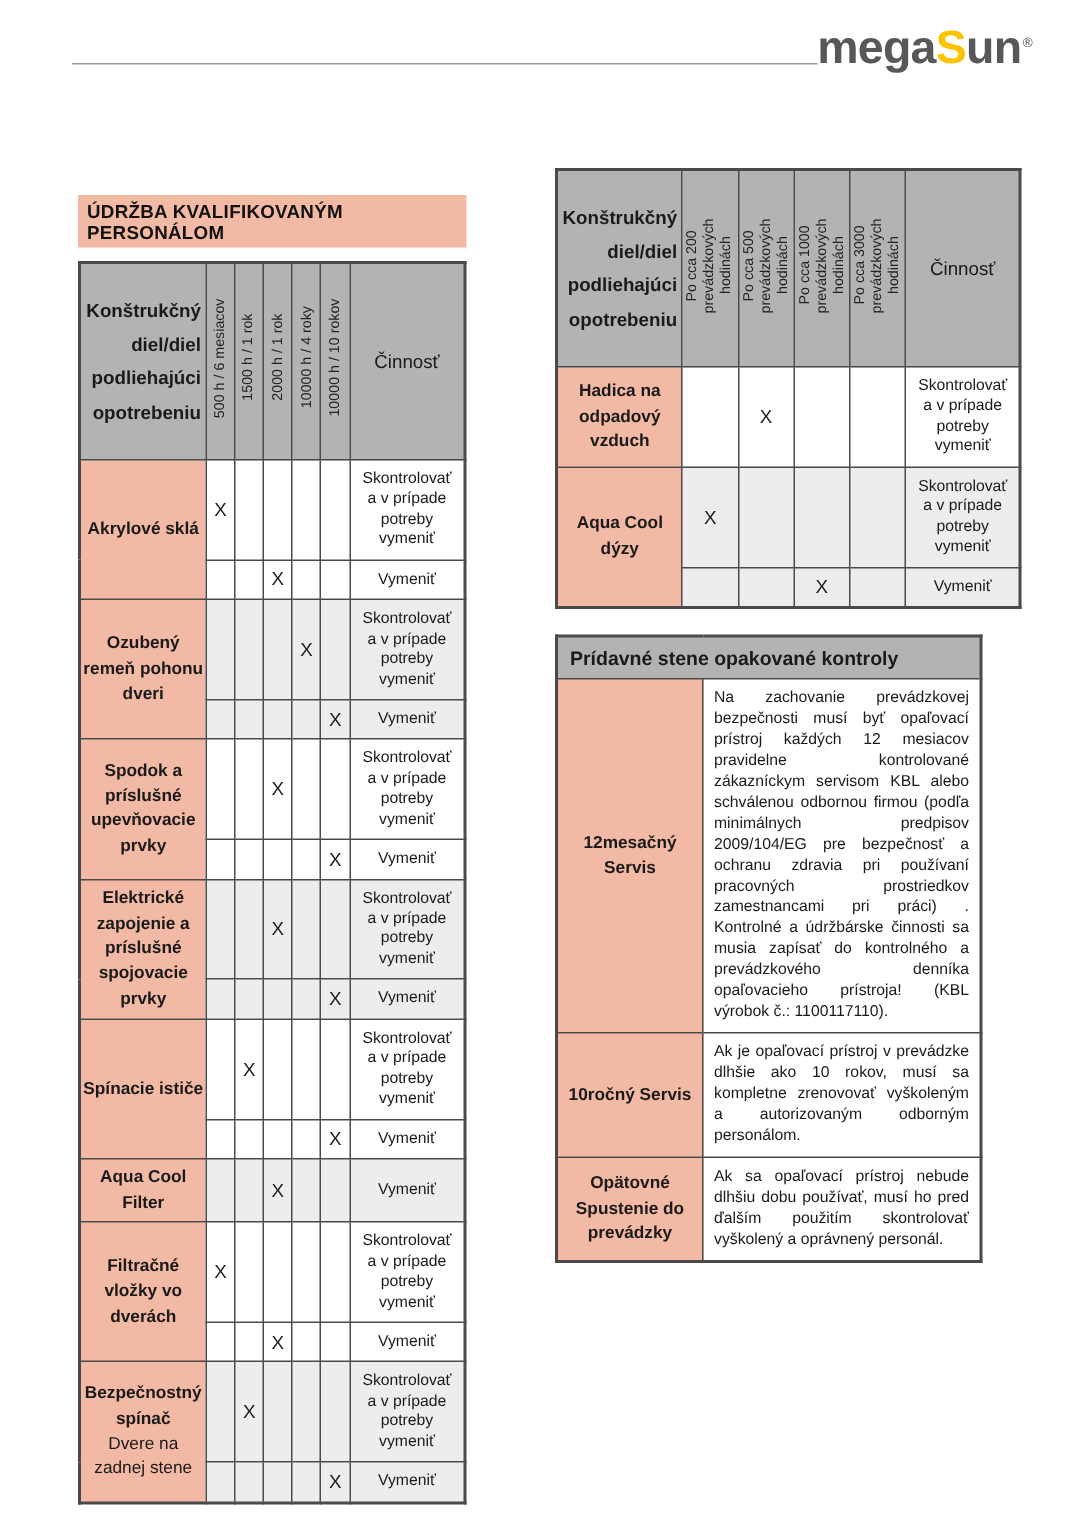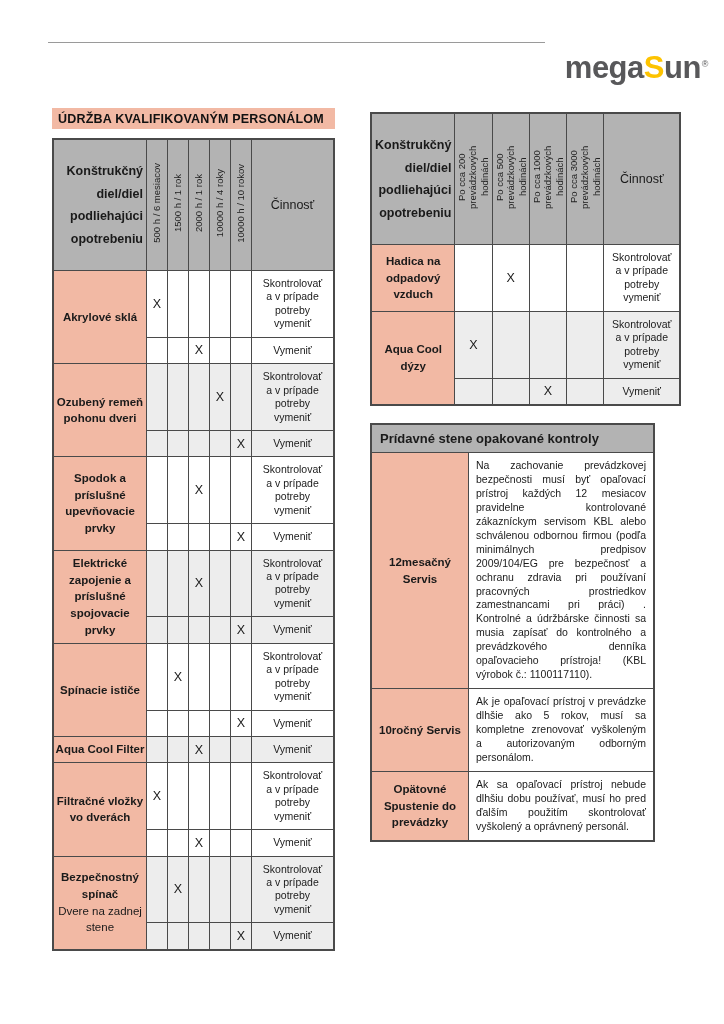--- a/index.html
+++ b/index.html
@@ -1,26 +1,26 @@
 <!DOCTYPE html>
 <html><head>
 <meta charset="utf-8">
 <style>
   html,body{margin:0;padding:0;background:#fff;}
   .page{position:relative;width:724px;height:1024px;background:#fff;overflow:hidden;
         font-family:"Liberation Sans",sans-serif;color:#1a1a1a;
         --pink:#f2b9a4;--hgray:#b3b3b3;--alt:#ededed;--bord:#4a4a4a;}
   
   .top-rule{position:absolute;left:48px;top:42px;width:497px;height:1px;background:#9a9a9a;}
-  .logo{position:absolute;top:14px;right:16px;font-size:31px;font-weight:bold;
-        color:#58585a;letter-spacing:-0.5px;margin-top:36px;}
+  .logo{position:absolute;top:14px;right:36px;font-size:31px;font-weight:bold;
+        color:#58585a;letter-spacing:-0.5px;}
   .logo .accent{color:#fdc300;}
   .logo sup{font-size:9px;font-weight:normal;margin-left:1px;}
   
-  .left-col{position:absolute;left:52px;top:108px;width:283px;}
+  .left-col{position:absolute;left:52px;top:130px;width:259px;}
   .right-col{position:absolute;left:370px;top:112px;width:285px;}
   .title-bar{background:var(--pink);font-weight:bold;font-size:12.5px;color:#111;
              padding:4px 6px 3px 6px;margin-bottom:9px;letter-spacing:0.2px;}
   
   table{border-collapse:collapse;width:100%;}
   table.ivt,table.checks{border:2px solid var(--bord);}
   .ivt th,.ivt td,.checks th,.checks td{border:1px solid var(--bord);}
   .ivt th.corner{background:var(--hgray);width:86px;font-size:12.5px;font-weight:bold;
                  text-align:right;line-height:1.8;padding:20px 3px;}
   .ivt th.rot{background:var(--hgray);font-weight:normal;vertical-align:middle;
@@ -247,21 +247,21 @@
             <th colspan="2">Prídavné stene opakované kontroly</th>
           </tr>
         </thead>
         <tbody>
           <tr>
             <td class="lbl">12mesačný Servis</td>
             <td class="txt">Na zachovanie prevádzkovej bezpečnosti musí byť opaľovací prístroj každých 12 mesiacov pravidelne kontrolované zákazníckym servisom KBL alebo schválenou odbornou firmou (podľa minimálnych predpisov 2009/104/EG pre bezpečnosť a ochranu zdravia pri používaní pracovných prostriedkov zamestnancami pri práci) . Kontrolné a údržbárske činnosti sa musia zapísať do kontrolného a prevádzkového denníka opaľovacieho prístroja! (KBL výrobok č.: 1100117110).</td>
           </tr>
           <tr>
             <td class="lbl">10ročný Servis</td>
-            <td class="txt">Ak je opaľovací prístroj v prevádzke dlhšie ako 5 rokov, musí sa kompletne zrenovovať vyškoleným a autorizovaným odborným personálom.</td>
+            <td class="txt">Ak je opaľovací prístroj v prevádzke dlhšie ako 10 rokov, musí sa kompletne zrenovovať vyškoleným a autorizovaným odborným personálom.</td>
           </tr>
           <tr>
             <td class="lbl">Opätovné Spustenie do prevádzky</td>
             <td class="txt">Ak sa opaľovací prístroj nebude dlhšiu dobu používať, musí ho pred ďalším použitím skontrolovať vyškolený a oprávnený personál.</td>
           </tr>
         </tbody>
       </table>
   </section>
 
 

